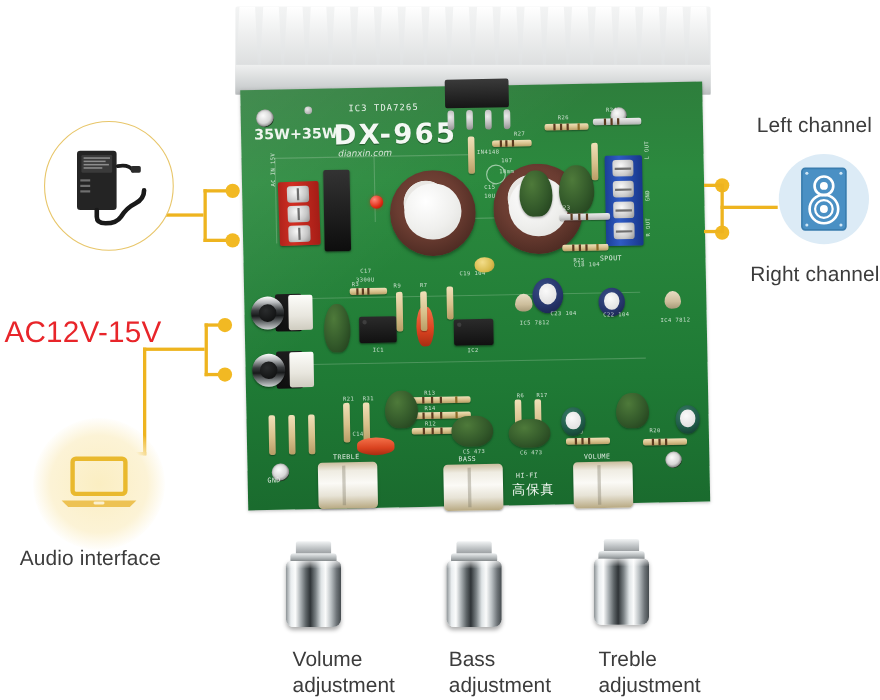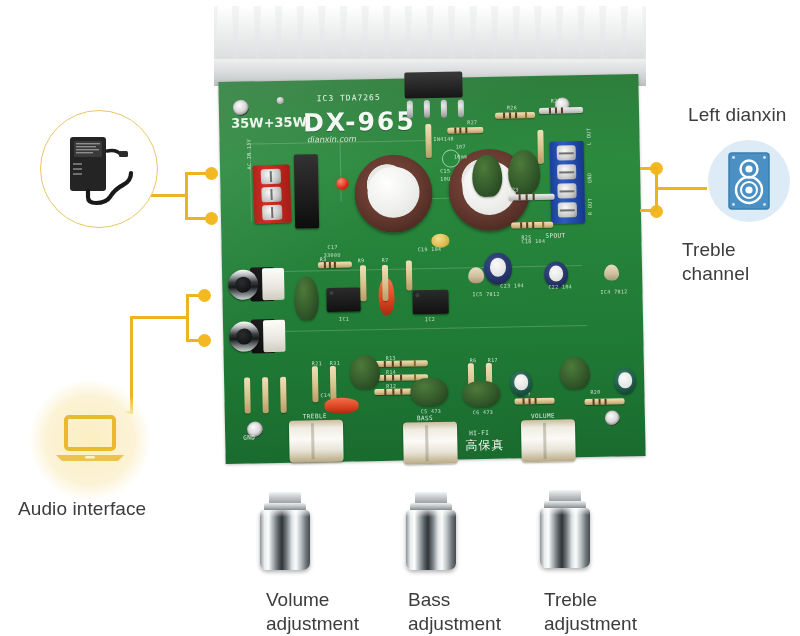--- a/index.html
+++ b/index.html
@@ -576,20 +576,21 @@
       <g fill="#6f6f6f">
         <rect x="16" y="34" width="9" height="2"></rect>
         <rect x="16" y="39" width="9" height="2"></rect>
         <rect x="16" y="44" width="9" height="2"></rect>
       </g>
       <path d="M31 62 L31 68 Q31 74 39 74 Q49 74 53 68 Q58 60 66 56 Q74 52 74 44" stroke="#191919" stroke-width="4.2" fill="none" stroke-linecap="round"></path>
       <path d="M50 22 q10 -2 14 4" stroke="#1c1c1c" stroke-width="3.4" fill="none" stroke-linecap="round"></path>
       <rect x="62" y="22" width="9" height="6" rx="1.5" fill="#2b2b2b"></rect>
     </svg>
   </div>
+  <div class="callout-accent" style="left:4px;top:287px;">AC12V-15V</div>
 
   <div class="icon-bubble" id="laptop-bubble">
     <svg width="76" height="58" viewBox="0 0 76 58">
       <rect x="14" y="6" width="48" height="32" rx="3" fill="none" stroke="#e9b92e" stroke-width="4"></rect>
       <path d="M4 44 H72 L66 50 H10 Z" fill="#edc253"></path>
       <rect x="33" y="45" width="10" height="2.6" rx="1.3" fill="#fbf0cf"></rect>
     </svg>
   </div>
   <div class="callout-text" style="left:18px;top:497px;width:180px;">Audio interface</div>
 
@@ -600,22 +601,22 @@
       <circle cx="40.5" cy="7.5" r="1.4" fill="#cfe6f5"></circle>
       <circle cx="9.5" cy="54.5" r="1.4" fill="#cfe6f5"></circle>
       <circle cx="40.5" cy="54.5" r="1.4" fill="#cfe6f5"></circle>
       <circle cx="25" cy="19" r="8.5" fill="none" stroke="#ffffff" stroke-width="2.4"></circle>
       <circle cx="25" cy="19" r="3.6" fill="#ffffff"></circle>
       <circle cx="25" cy="40" r="13" fill="none" stroke="#ffffff" stroke-width="2.4"></circle>
       <circle cx="25" cy="40" r="8" fill="none" stroke="#ffffff" stroke-width="2"></circle>
       <circle cx="25" cy="40" r="3.6" fill="#ffffff"></circle>
     </svg>
   </div>
-  <div class="callout-text" style="left:688px;top:103px;">Left dianxin</div>
-  <div class="callout-text" style="left:682px;top:238px;">Treble channel</div>
+  <div class="callout-text" style="left:688px;top:103px;">Left channel</div>
+  <div class="callout-text" style="left:682px;top:238px;">Right channel</div>
 
   <div class="knob-label" style="left:266px;top:588px;">Volume
 adjustment</div>
   <div class="knob-label" style="left:408px;top:588px;">Bass
 adjustment</div>
   <div class="knob-label" style="left:544px;top:588px;">Treble
 adjustment</div>
 
 </div>
 

